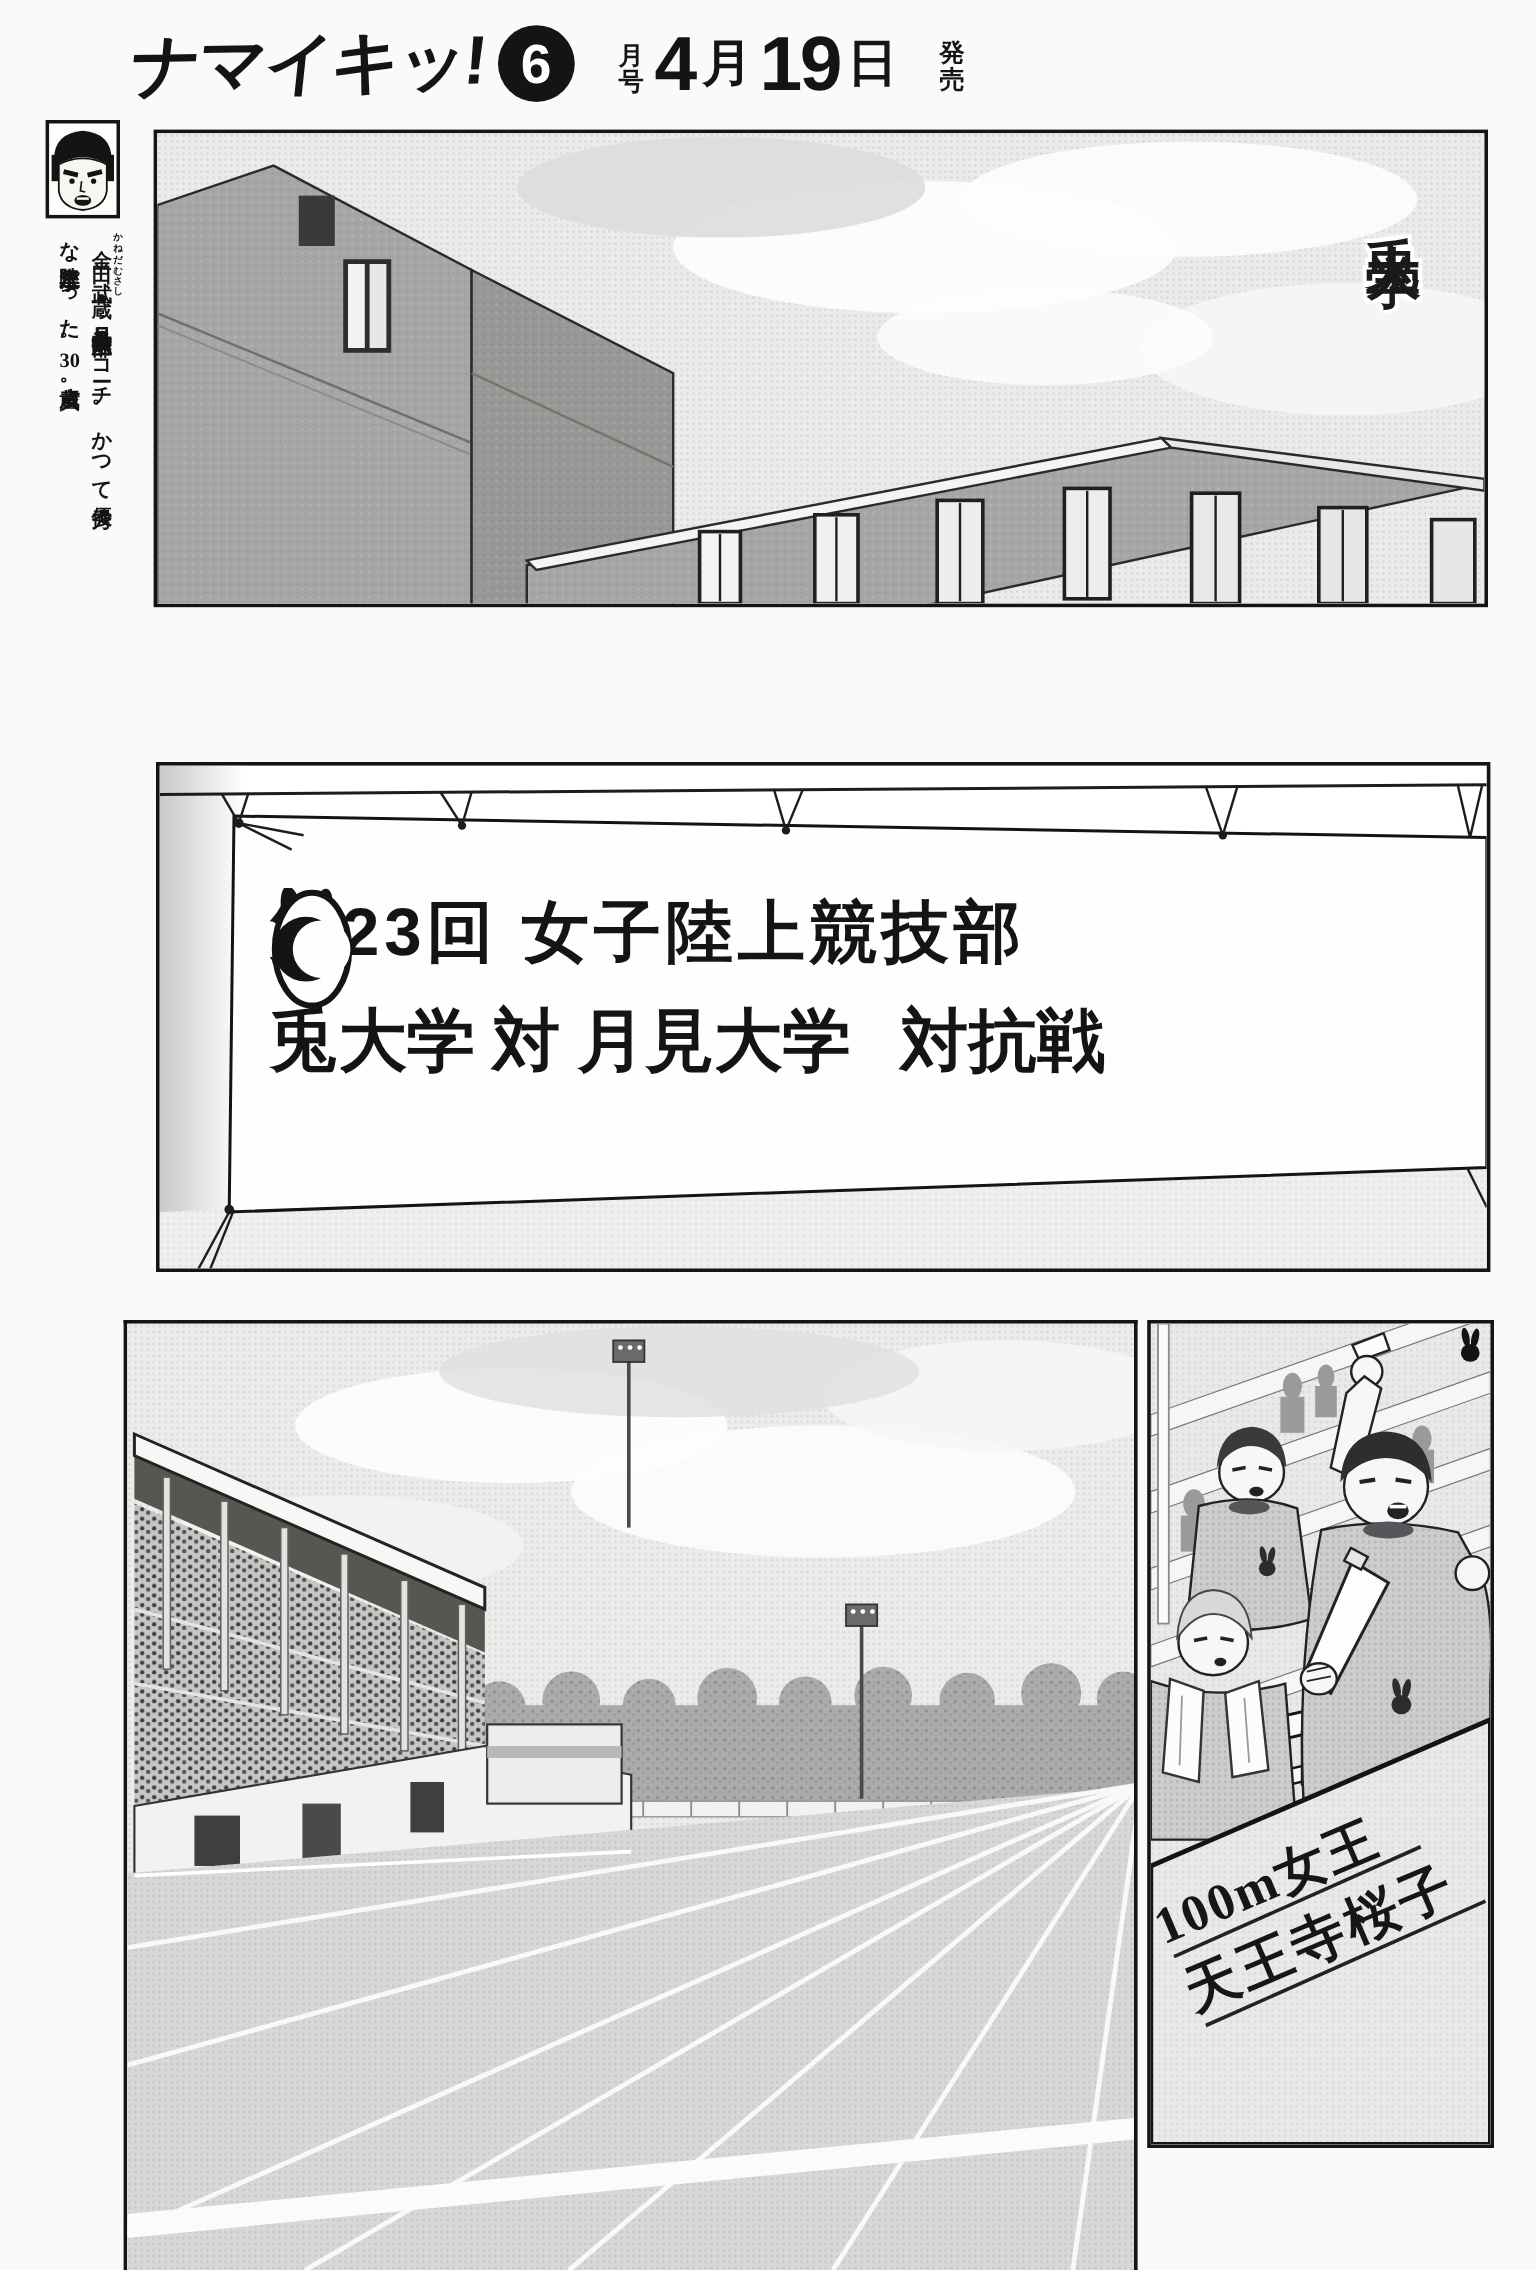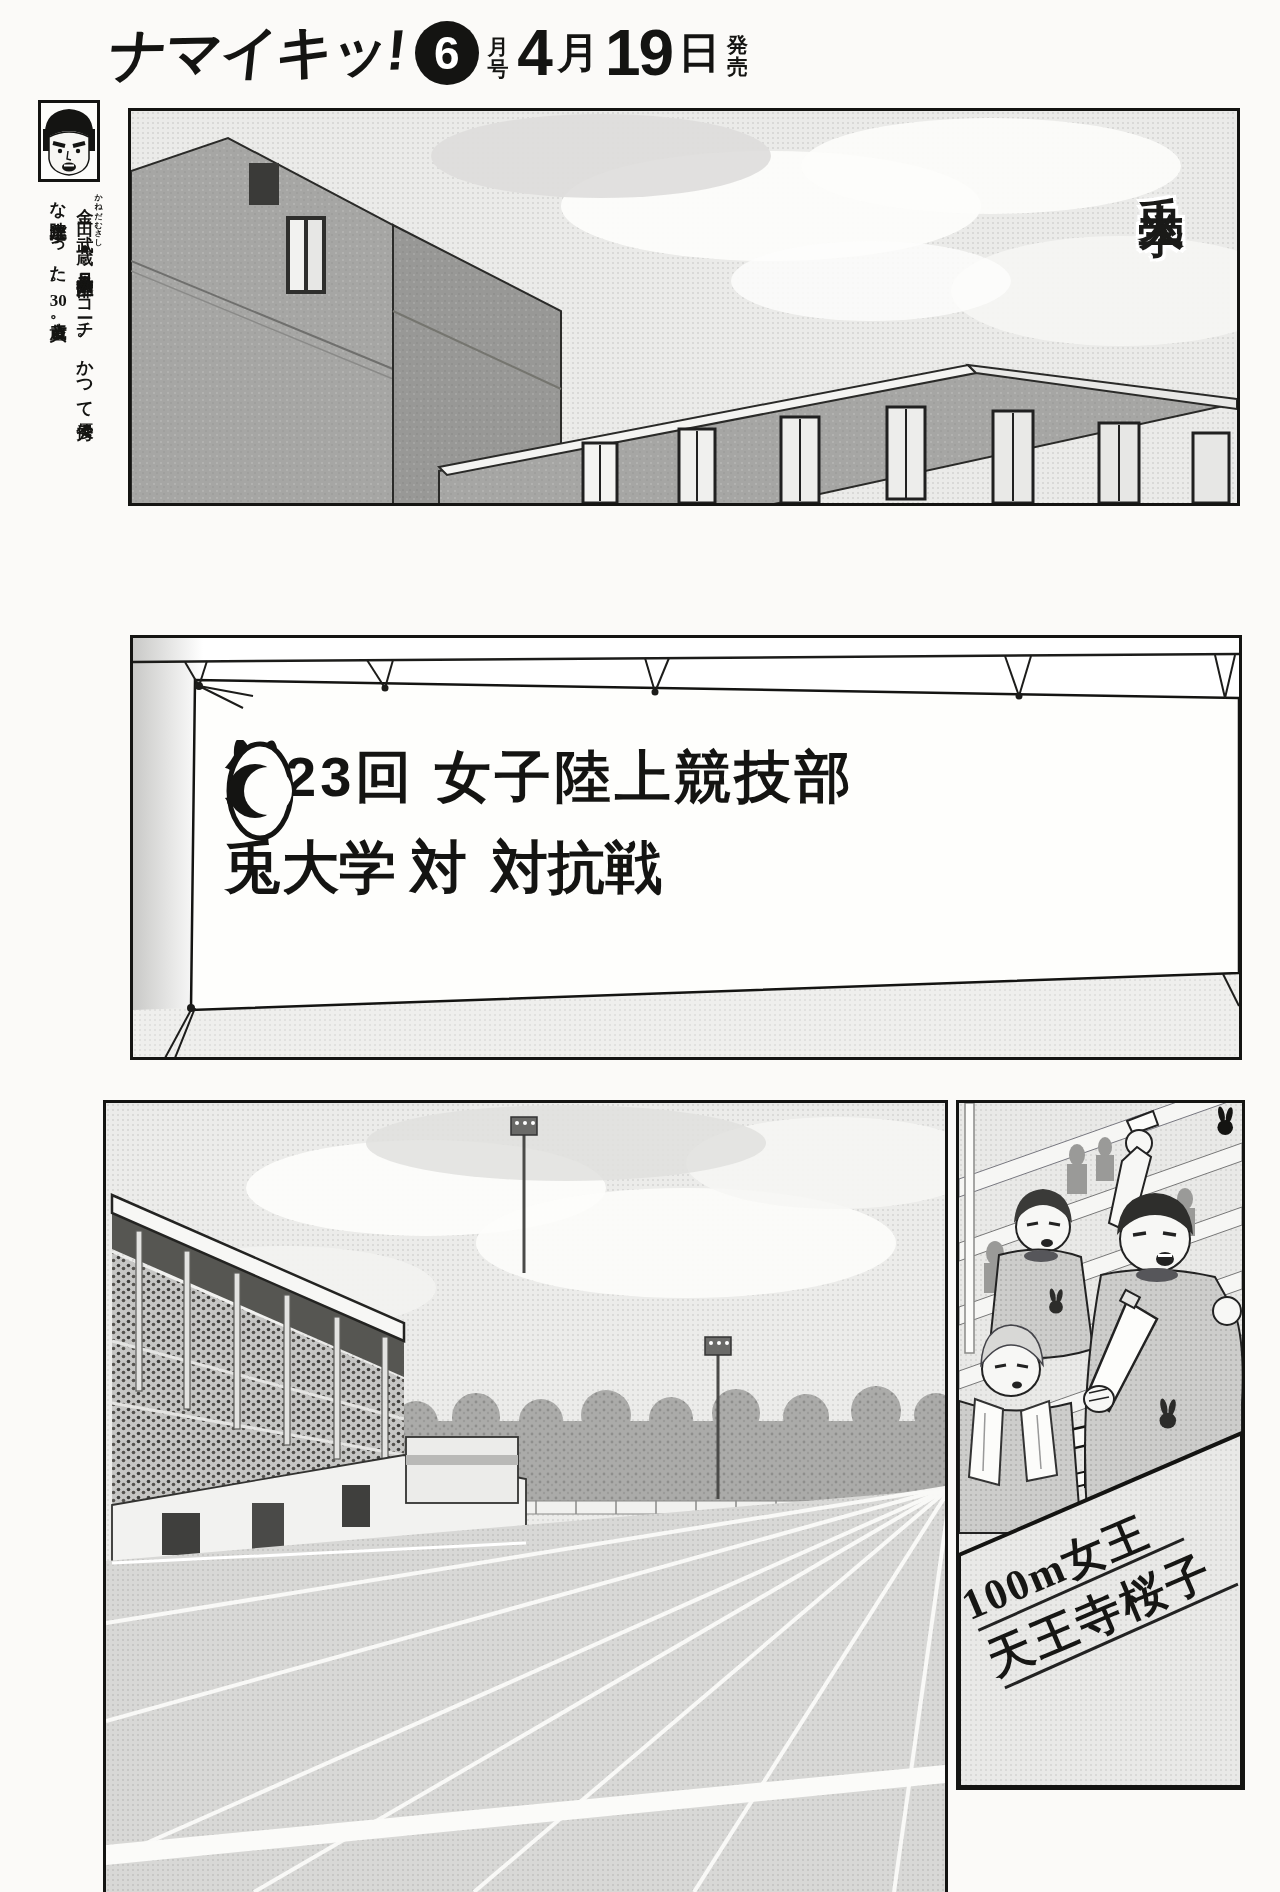--- a/index.html
+++ b/index.html
@@ -9,21 +9,21 @@
     font-family:"Liberation Sans",sans-serif;
   }
   .panel{position:absolute;border:3px solid #141412;background:#fff;box-sizing:border-box;overflow:hidden;}
   .panel svg{position:absolute;left:0;top:0;}
 
   
   .header{position:absolute;left:110px;top:10px;height:86px;display:flex;align-items:center;gap:8px;}
   .mag-logo{font-size:57px;font-weight:900;letter-spacing:-3px;transform:skewX(-7deg) rotate(-1deg);white-space:nowrap;}
   .issue-circle{width:64px;height:64px;background:#141412;border-radius:50%;display:flex;align-items:center;justify-content:center;
     color:#fff;font-size:46px;font-weight:900;margin-left:4px;}
-  .stack{display:inline-block;width:1.08em;word-break:break-all;line-height:1.04;font-weight:900;text-align:center;}
+  .stack{display:inline-block;width:1.08em;word-break:break-all;line-height:1.04;font-weight:900;text-align:center;margin-left:28px;}
   .stack-issue{font-size:21px;margin-top:10px;}
   .stack-release{font-size:21px;margin-top:6px;}
   .date-big{font-size:64px;font-weight:900;letter-spacing:-2px;}
   .date-small{font-size:42px;font-weight:900;align-self:center;margin:0 -2px;}
 
   
   .portrait{position:absolute;left:38px;top:100px;width:62px;height:82px;border:3px solid #141412;background:#fff;box-sizing:border-box;}
   .side-note{
     position:absolute;left:14px;top:188px;height:232px;width:88px;
     writing-mode:vertical-rl;text-orientation:upright;
@@ -40,21 +40,21 @@
     writing-mode:vertical-rl;text-orientation:upright;
     font-size:46px;font-weight:900;letter-spacing:8px;color:#1a1a18;
     text-shadow:-3px -3px 0 #fff,3px -3px 0 #fff,-3px 3px 0 #fff,3px 3px 0 #fff,0 0 6px #fff,0 0 10px #fff;
   }
 
   
   #panel-banner{left:130px;top:635px;width:1112px;height:425px;}
   .banner-text{position:absolute;left:92px;top:102px;}
   .banner-line1{font-size:56px;font-weight:900;letter-spacing:4px;white-space:nowrap;}
   .banner-line2{margin-top:14px;display:flex;align-items:center;gap:14px;font-size:57px;font-weight:900;white-space:nowrap;}
-  .banner-line2 .sp{margin-left:10px;font-family:Liberation Serif, serif;}
+  .banner-line2 .sp{margin-left:27px;font-family:Liberation Serif, serif;}
 
   
   #panel-stadium{left:103px;top:1100px;width:845px;height:792px;border-bottom:none;}
 
   
   #panel-crowd{left:956px;top:1100px;width:289px;height:690px;}
   .sign-text{
     position:absolute;left:-6px;top:478px;width:360px;
     transform:rotate(-23deg);transform-origin:0 0;
     font-family:"Liberation Serif",serif;font-weight:bold;color:#161614;
@@ -214,20 +214,21 @@
         <ellipse cx="42" cy="24" rx="9" ry="24" fill="#141412" transform="rotate(13 42 24)"></ellipse>
         <ellipse cx="30" cy="60" rx="23" ry="22" fill="#141412"></ellipse>
       </svg>
       <span>兎大学</span>
       <span>対</span>
       <svg width="70" height="102" viewBox="0 0 70 102">
         <ellipse cx="35" cy="51" rx="31" ry="47" fill="#fefefc" stroke="#141412" stroke-width="5"></ellipse>
         <circle cx="30" cy="51" r="27" fill="#141412"></circle>
         <circle cx="43" cy="51" r="24" fill="#fefefc"></circle>
       </svg>
+      <span>月見大学</span>
       <span class="sp">対抗戦</span>
     </div>
   </div>
 </div>
 
 <div class="panel" id="panel-stadium">
   <svg width="839" height="789" viewBox="0 0 839 789">
     <defs>
       <pattern id="p3sky" width="5" height="5" patternUnits="userSpaceOnUse">
         <rect width="5" height="5" fill="#ececea"></rect>

